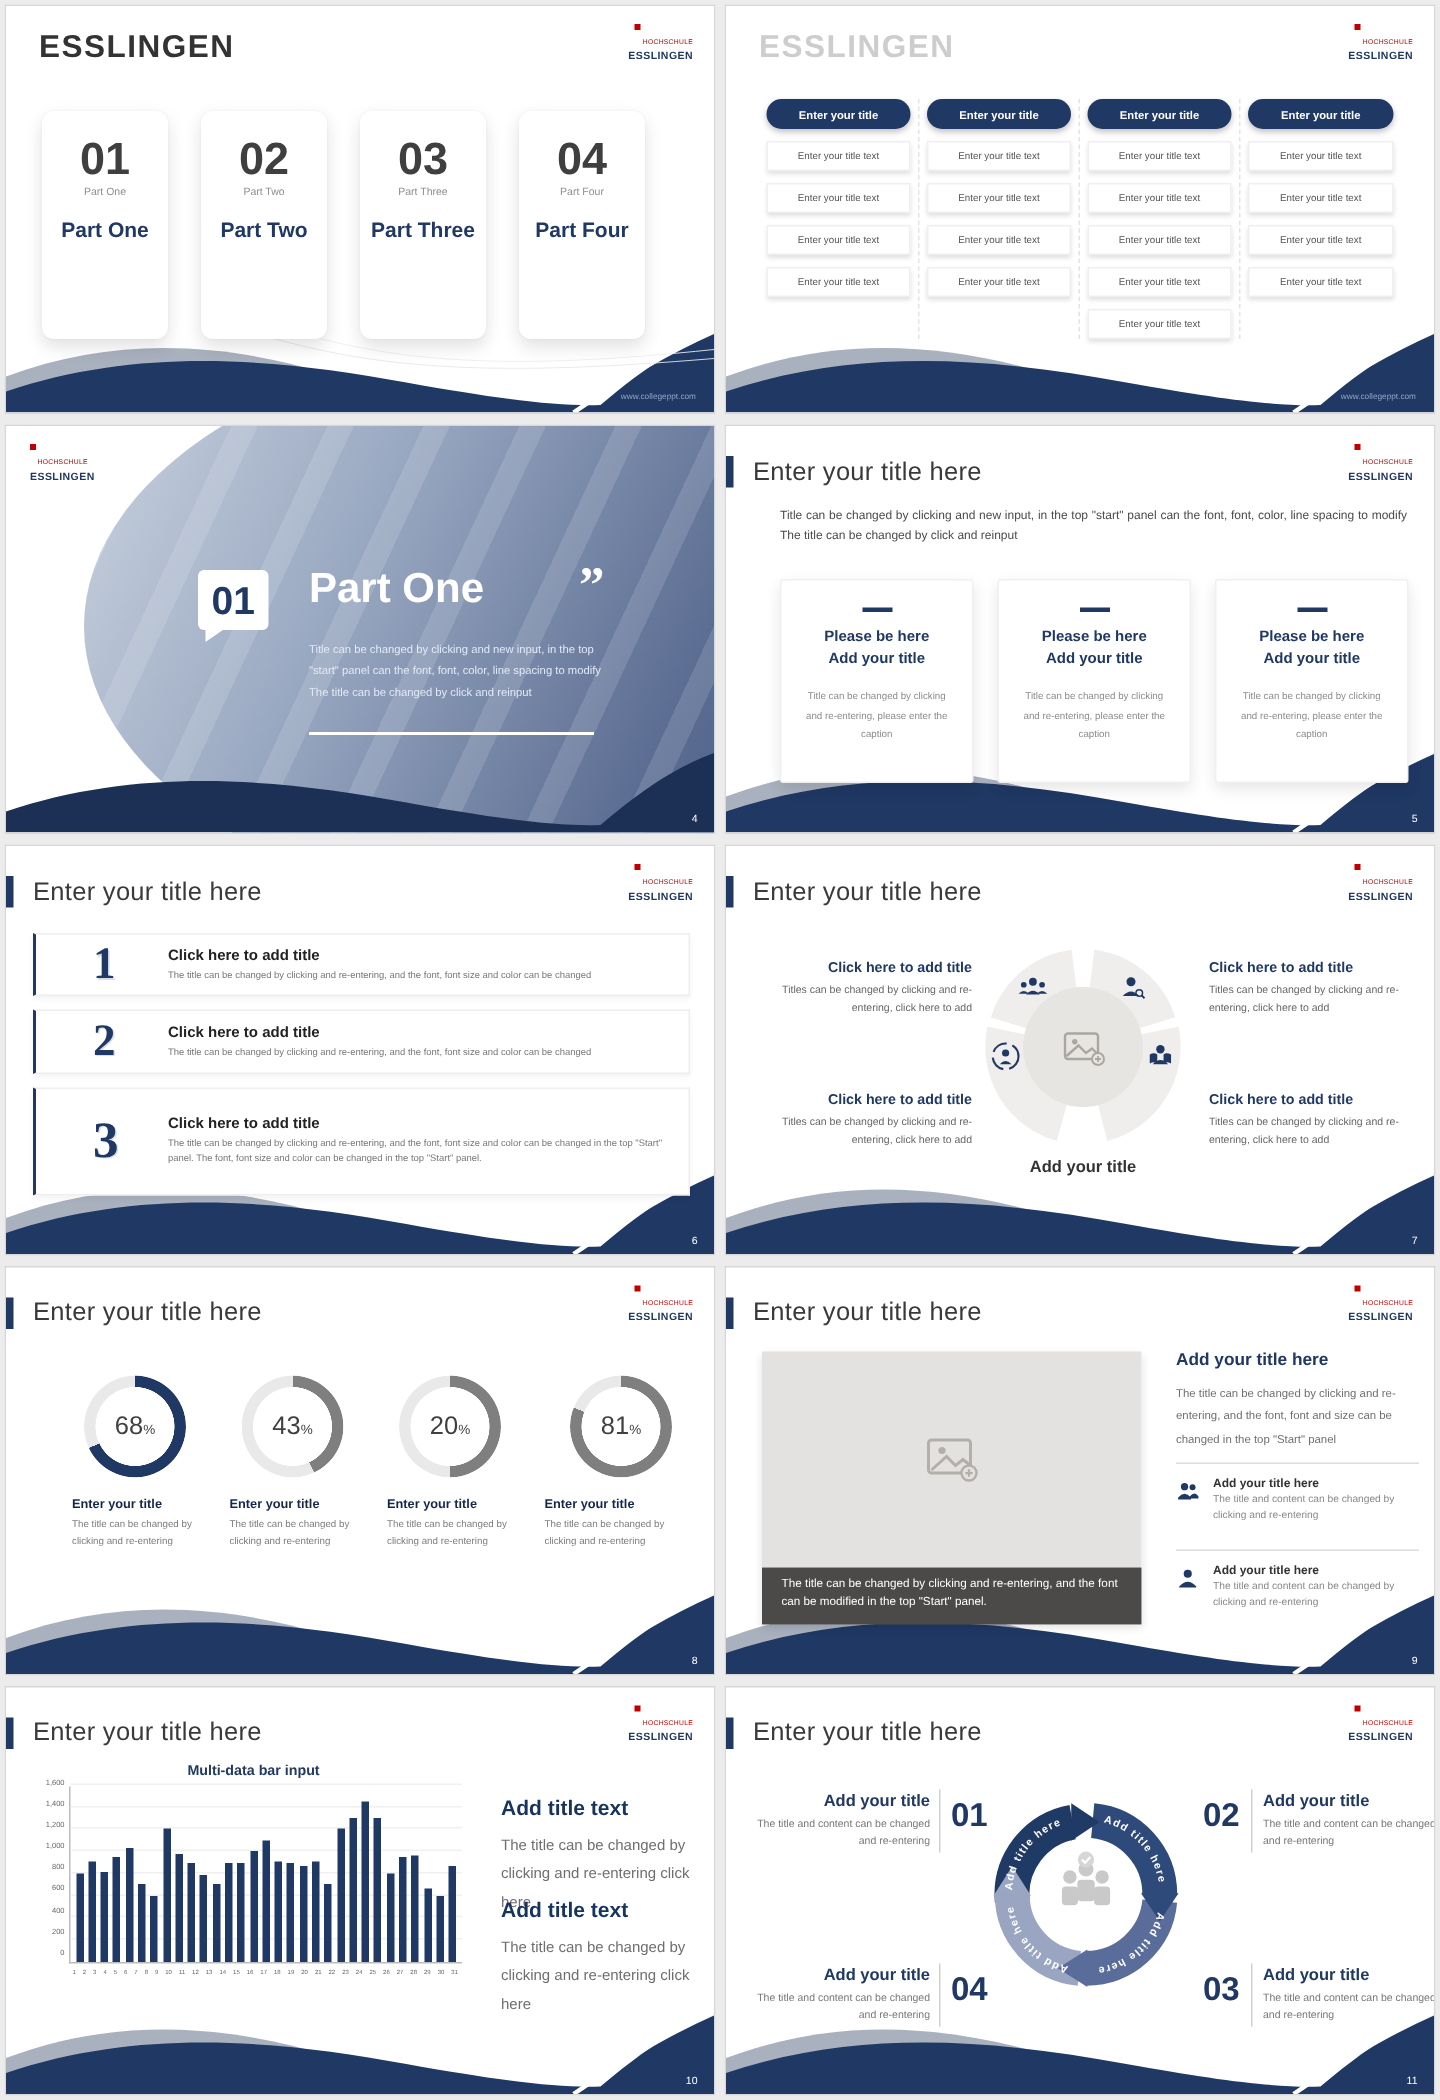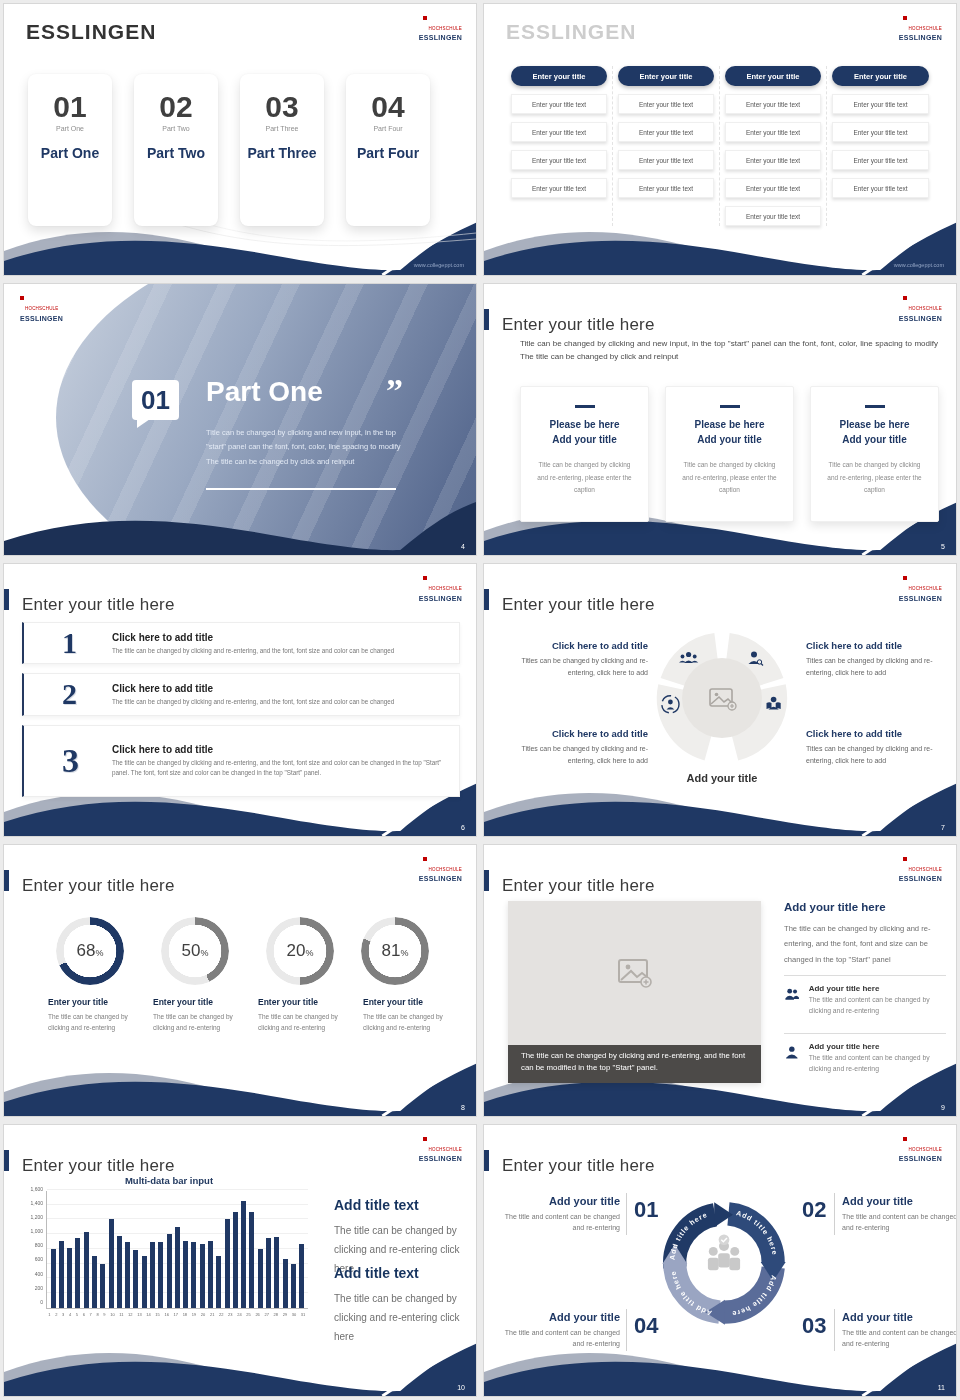--- a/index.html
+++ b/index.html
@@ -11,21 +11,21 @@
 
   
   .wave { position:absolute; left:0; bottom:0; width:100%; height:62px; z-index:2; }
   .logo { position:absolute; top:12px; right:14px; text-align:right; z-index:5; line-height:1.15; }
   .logo.left { right:auto; left:16px; text-align:left; }
   .logo .mark { display:inline-block; width:4px; height:4px; background:#c00000; margin-right:1px; vertical-align:top; }
   .logo .lt { font-size:4.5px; color:#c00000; letter-spacing:.2px; display:inline-block; }
   .logo .lb { font-size:7px; font-weight:bold; color:#1f3864; letter-spacing:.3px; display:block; }
   .ctitle { position:absolute; top:20px; left:0; display:flex; align-items:center; z-index:4; }
   .ctitle .tbar { width:5px; height:21px; background:#1f3864; margin-right:13px; }
-  .ctitle .ttext { font-size:17px; color:#3a3a3a; letter-spacing:.2px;margin-top:11px; }
+  .ctitle .ttext { font-size:17px; color:#3a3a3a; letter-spacing:.2px; }
   .pnum { position:absolute; right:11px; bottom:5px; color:#fff; font-size:7px; z-index:3; }
   .site { position:absolute; right:12px; bottom:7px; color:#93a5c5; font-size:5.5px; z-index:3; }
 
   
   .big-title { position:absolute; top:16px; left:22px; font-size:21px; font-weight:bold; color:#333; letter-spacing:1px; z-index:4; }
   .big-title.gray { color:#cdcdcd; }
   .cards-row { position:absolute; top:70px; left:24px; display:flex; gap:22px; z-index:3; }
   .pcard { width:84px; height:152px; background:#fff; border-radius:8px; text-align:center; padding-top:18px;
            box-shadow:0 5px 12px rgba(0,0,0,.12), 0 0 2px rgba(0,0,0,.05); }
   .pcard .num { font-size:30px; font-weight:bold; color:#3f3f3f; line-height:1; }
@@ -399,32 +399,32 @@
     <div class="donut-wrap" style="left:52px;">
       <div class="donut" style="--p: 68; --c: #1f3864;"></div>
       <div class="pct">
           <span>68</span>
           <small>%</small>
         </div>
     </div>
     <div class="donut-wrap" style="left:157px;">
       <div class="donut" style="--p: 43; --c: #7f7f7f;"></div>
       <div class="pct">
-          <span>50</span>
+          <span>43</span>
           <small>%</small>
         </div>
     </div>
     <div class="donut-wrap" style="left:262px;">
       <div class="donut" style="--p: 50; --c: #7f7f7f;"></div>
       <div class="pct">
           <span>20</span>
           <small>%</small>
         </div>
     </div>
-    <div class="donut-wrap" style="left:357px;">
+    <div class="donut-wrap" style="left:376px;">
       <div class="donut" style="--p: 81; --c: #7f7f7f;"></div>
       <div class="pct">
           <span>81</span>
           <small>%</small>
         </div>
     </div>
 
     <div class="donut-text" style="left:44px;">
       <h4>Enter your title</h4>
       <p>The title can be changed by clicking and re-entering</p>

